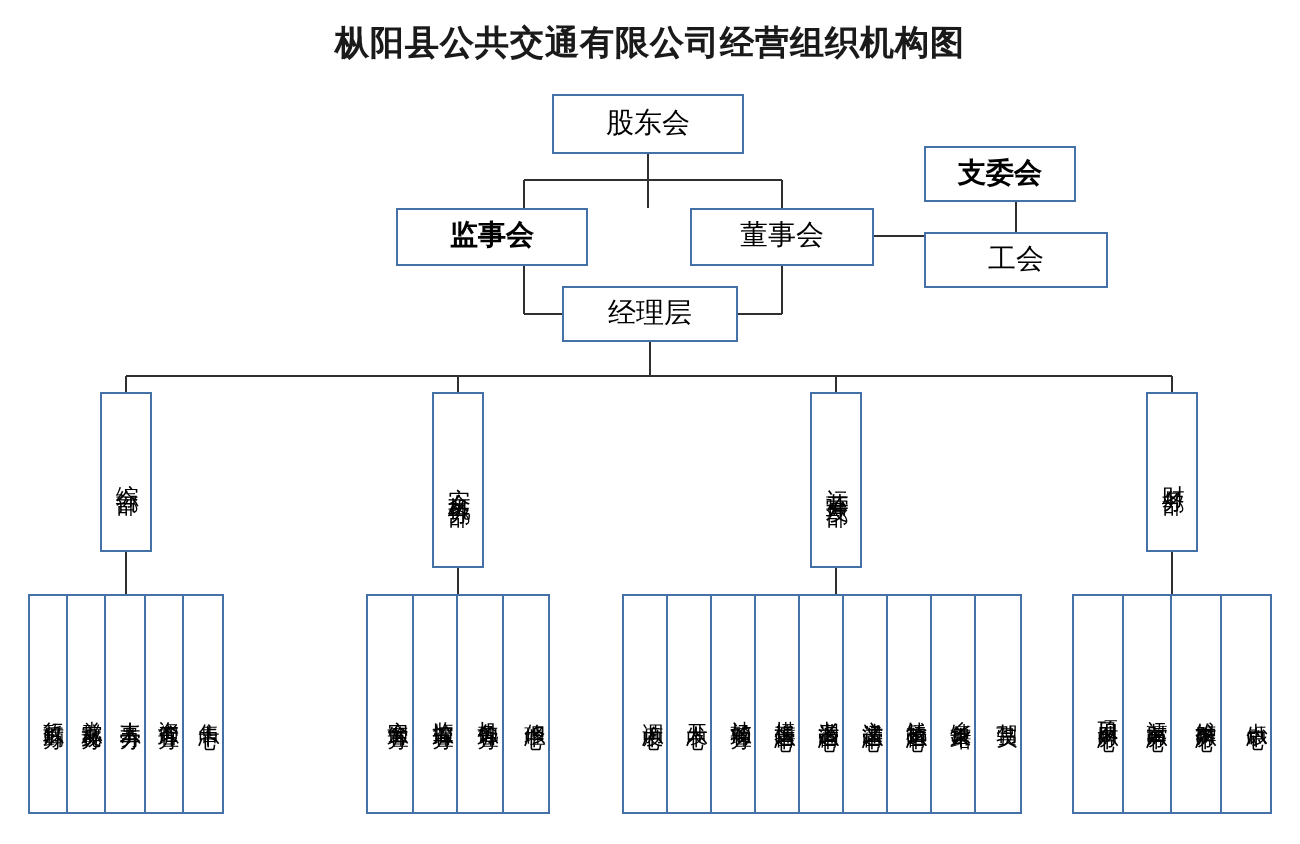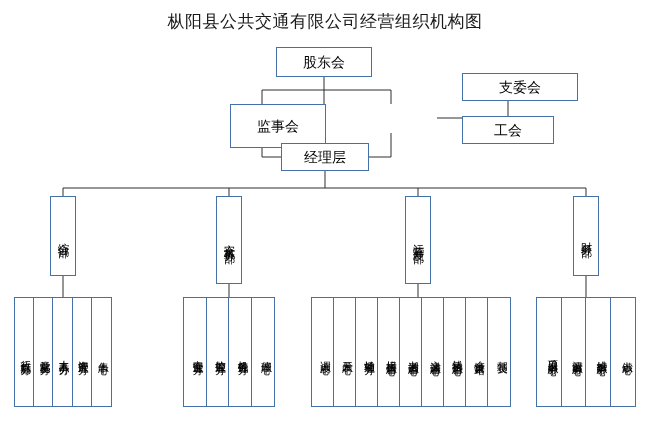--- a/index.html
+++ b/index.html
@@ -9,21 +9,21 @@
     font-family:"DejaVu Sans","Liberation Sans",sans-serif;
     position:relative;
     overflow:hidden;
   }
   #chart{position:absolute;left:0;top:0;width:650px;height:422px;}
   .title{
     position:absolute;
     left:0;top:10px;width:650px;
     text-align:center;
     font-size:17px;
-    font-weight:normal;
+    font-weight:bold;
     color:#1a1a1a;
     letter-spacing:0.5px;
   }
   .box{
     position:absolute;
     box-sizing:border-box;
     border:1px solid #4472a8;
     background:#ffffff;
     color:#000000;
     display:flex;
@@ -109,25 +109,28 @@
 
     <line x1="63" y1="276" x2="63" y2="297"></line>
     <line x1="229" y1="284" x2="229" y2="297"></line>
     <line x1="418" y1="284" x2="418" y2="297"></line>
     <line x1="586" y1="276" x2="586" y2="297"></line>
   </svg>
 
   <div class="box h-box" style="left:276px;top:47px;width:96px;height:30px;">
     <span>股东会</span>
   </div>
-  <div class="box h-box" style="left:462px;top:73px;width:116px;height:28px;">
+  <div class="box h-box" style="left:462px;top:73px;width:76px;height:28px;font-weight:bold;">
     <span>支委会</span>
   </div>
-  <div class="box h-box" style="left:230px;top:104px;width:96px;height:44px;">
+  <div class="box h-box" style="left:198px;top:104px;width:96px;height:29px;font-weight:bold;">
     <span>监事会</span>
+  </div>
+  <div class="box h-box" style="left:345px;top:104px;width:92px;height:29px;">
+    <span>董事会</span>
   </div>
   <div class="box h-box" style="left:281px;top:143px;width:88px;height:28px;">
     <span>经理层</span>
   </div>
   <div class="box h-box" style="left:462px;top:116px;width:92px;height:28px;">
     <span>工会</span>
   </div>
 
   <div class="box v-box dept" style="left:50px;top:196px;width:26px;height:80px;">
     <span>综合部</span>

